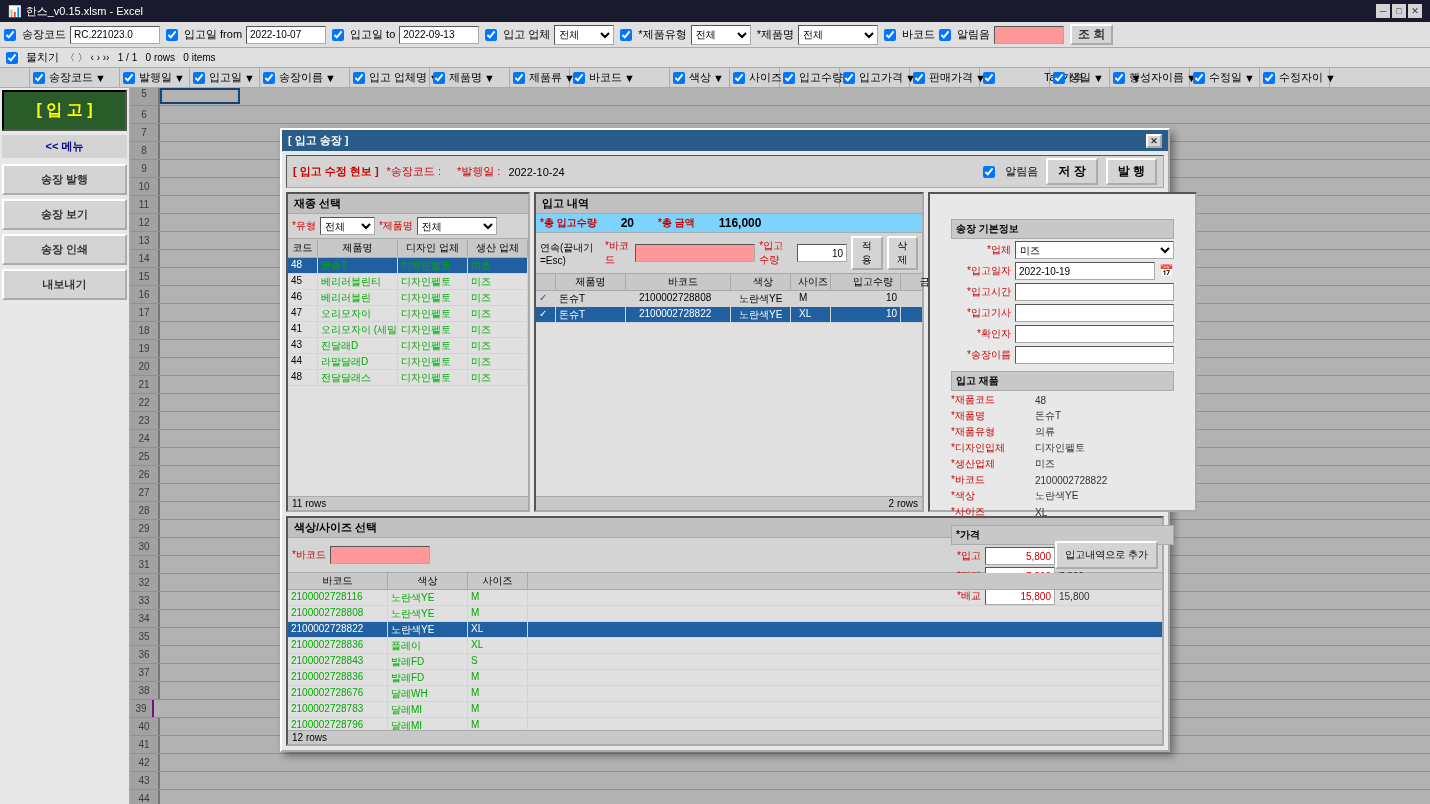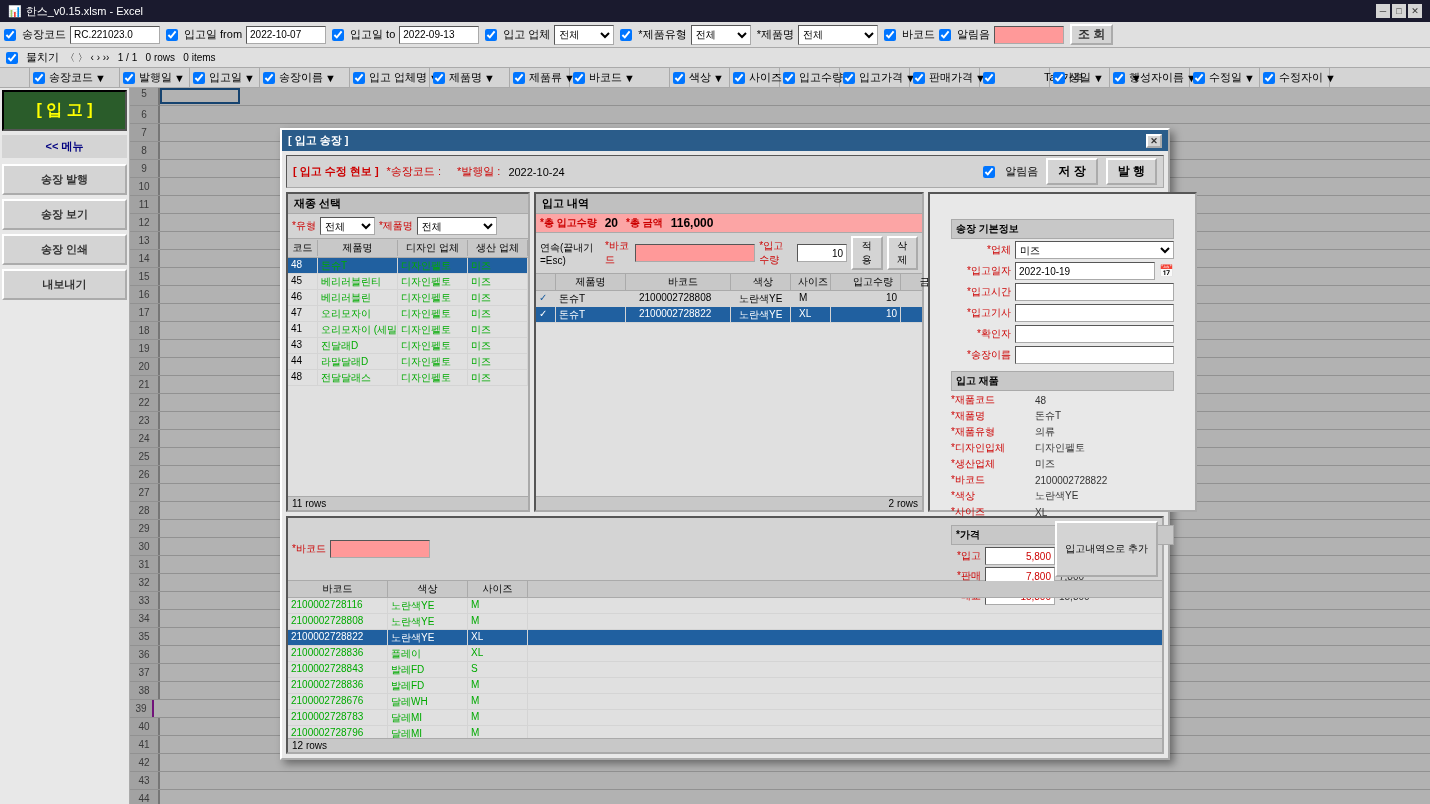--- a/index.html
+++ b/index.html
@@ -358,21 +358,21 @@
     .barcode-input-red {
       background: #ff9999;
       border: 1px inset #aaa;
       height: 18px;
       width: 100px;
       font-size: 10px;
     }
     .add-btn {
       background: #d4d4d4;
       border: 2px outset #fff;
-      padding: 19px 8px;
+      padding: 5px 8px;
       cursor: pointer;
       font-size: 10px;
     }
     .color-col-headers {
       display: grid;
       grid-template-columns: 100px 80px 60px;
       background: #c8c8c8;
       border-bottom: 1px solid #aaa;
     }
     .color-col-hdr {
@@ -880,21 +880,21 @@
                     <div class="panel-cell green-text">디자인펠토</div>
                     <div class="panel-cell green-text">미즈</div>
                   </div>
                 </div>
                 <div class="panel-footer">11 rows</div>
               </div>
 
               <div class="panel-mid">
                 <div class="panel-title">입고 내역</div>
 
-                <div style="display:flex; gap:8px; padding:2px 4px; background:#fca5a5; border-bottom:1px solid #aaa; align-items:flex-end;">
+                <div style="display:flex; gap:24px; padding:2px 4px; background:#7dd3fc; border-bottom:1px solid #aaa; align-items:flex-end;">
                   <span style="color:#cc0000; font-size:10px; font-weight:bold;">*총 입고수량</span>
                   <span style="font-size:12px; font-weight:bold;">20</span>
                   <span style="color:#cc0000; font-size:10px; font-weight:bold;">*총 금액</span>
                   <span style="font-size:12px; font-weight:bold;">116,000</span>
                 </div>
 
                 <div class="panel-mid-top">
                   <span style="font-size:10px;">연속(끝내기=Esc)</span>
                   <span style="color:#cc0000; font-size:10px;">*바코드</span>
                   <input type="text" class="mid-input" style="">
@@ -1015,20 +1015,21 @@
                 </div>
                 <div class="price-row">
                   <span class="price-label">*배교</span>
                   <input type="text" class="price-input" value="15,800" style="">
                   <span class="price-display">15,800</span>
                 </div>
               </div>
             </div>
 
             <div class="panel-color">
+              <div class="panel-title">색상/사이즈 선택</div>
               <div class="color-filter-row">
                 <span style="color:#cc0000; font-size:10px;">*바코드</span>
                 <input type="text" class="barcode-input-red" style="">
                 <div style="flex:1;"></div>
                 <button class="add-btn">입고내역으로 추가</button>
               </div>
               <div style="display:flex;">
 
                 <div style="flex:1;">
                   <div class="color-col-headers">

